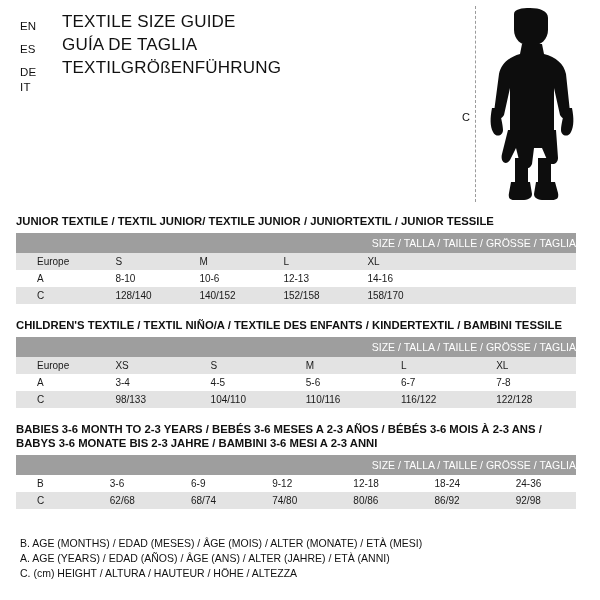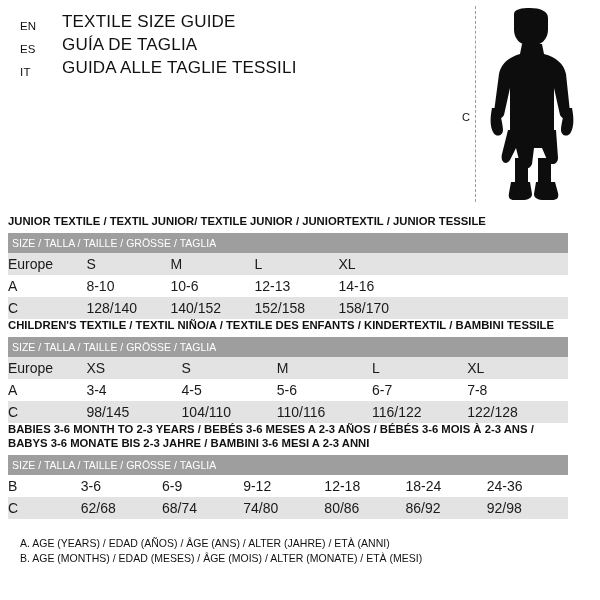--- a/index.html
+++ b/index.html
@@ -73,48 +73,49 @@
   }
   .silhouette {
     position: absolute;
     left: 28px;
     top: 2px;
   }
 
   
   .section {
     position: absolute;
-    left: 8px;
+    left: 16px;
     width: 560px;
   }
   .section-title {
     font-size: 11.3px;
     font-weight: bold;
     color: #111;
     margin-bottom: 5px;
     line-height: 14px;
   }
   table.size-table {
     border-collapse: collapse;
     width: 100%;
     table-layout: fixed;
   }
   table.size-table td {
-    font-size: 14px;
+    font-size: 10px;
     color: #1a1a1a;
-    padding: 3px 0 3px 0;
+    padding: 3px 0 3px 21px;
     vertical-align: middle;
     border: none;
   }
   tr.head-row td {
     background: #9e9e9e;
     color: #ffffff;
     font-size: 10.5px;
     font-weight: normal;
     padding: 4px 0 4px 4px;
+    text-align: right;
   }
   tr.shaded td {
     background: #e3e3e3;
   }
   tr.plain td {
     background: #ffffff;
   }
 
   
   .legend {
@@ -137,22 +138,25 @@
   <div class="header">
     <div class="header-row">
       <div class="lang-code">EN</div>
       <div class="lang-title">TEXTILE SIZE GUIDE</div>
     </div>
     <div class="header-row">
       <div class="lang-code">ES</div>
       <div class="lang-title">GUÍA DE TAGLIA</div>
     </div>
     <div class="header-row">
+      <div class="lang-code">DE</div>
+      <div class="lang-title">TEXTILGRÖßENFÜHRUNG</div>
+    </div>
+    <div class="header-row">
       <div class="lang-code">IT</div>
-      <div class="lang-title">GUIDA ALLE TAGLIE TESSILI</div>
     </div>
   </div>
 
   <div class="figure-area">
     <div class="dashed-vline"></div>
     <div class="c-label">C</div>
     <div class="silhouette">
       <svg width="112" height="196" viewBox="0 0 112 196" xmlns="http://www.w3.org/2000/svg">
         <g fill="#0d0d0d">
 
@@ -247,21 +251,21 @@
         <tr class="plain">
           <td>A</td>
           <td>3-4</td>
           <td>4-5</td>
           <td>5-6</td>
           <td>6-7</td>
           <td>7-8</td>
         </tr>
         <tr class="shaded">
           <td>C</td>
-          <td>98/145</td>
+          <td>98/133</td>
           <td>104/110</td>
           <td>110/116</td>
           <td>116/122</td>
           <td>122/128</td>
         </tr>
       </tbody>
     </table>
   </div>
 
   <div class="section" style="top: 422px;">
@@ -296,17 +300,18 @@
           <td>74/80</td>
           <td>80/86</td>
           <td>86/92</td>
           <td>92/98</td>
         </tr>
       </tbody>
     </table>
   </div>
 
   <div class="legend">
+    <div class="legend-line">B. AGE (MONTHS) / EDAD (MESES) / ÂGE (MOIS) / ALTER (MONATE) / ETÀ (MESI)</div>
     <div class="legend-line">A. AGE (YEARS) / EDAD (AÑOS) / ÂGE (ANS) / ALTER (JAHRE) / ETÀ (ANNI)</div>
-    <div class="legend-line">B. AGE (MONTHS) / EDAD (MESES) / ÂGE (MOIS) / ALTER (MONATE) / ETÀ (MESI)</div>
+    <div class="legend-line">C. (cm) HEIGHT / ALTURA / HAUTEUR / HÖHE / ALTEZZA</div>
   </div>
 
 </div>
 
 </body></html>

